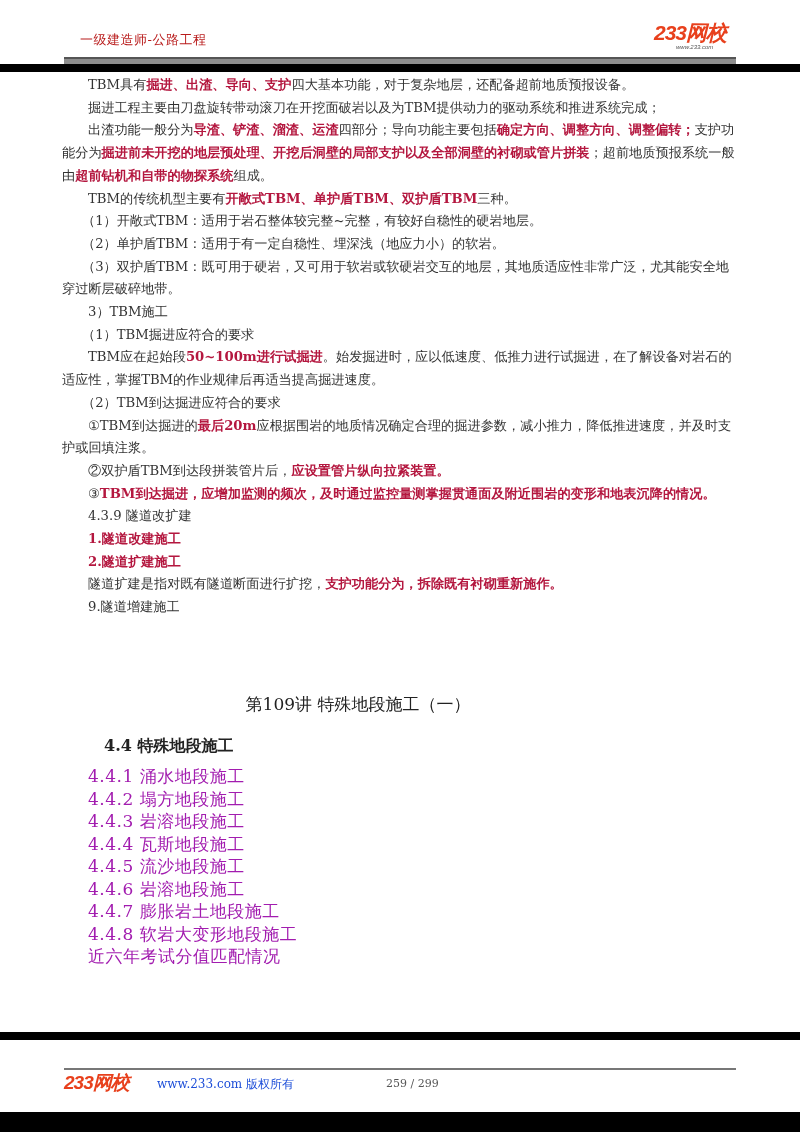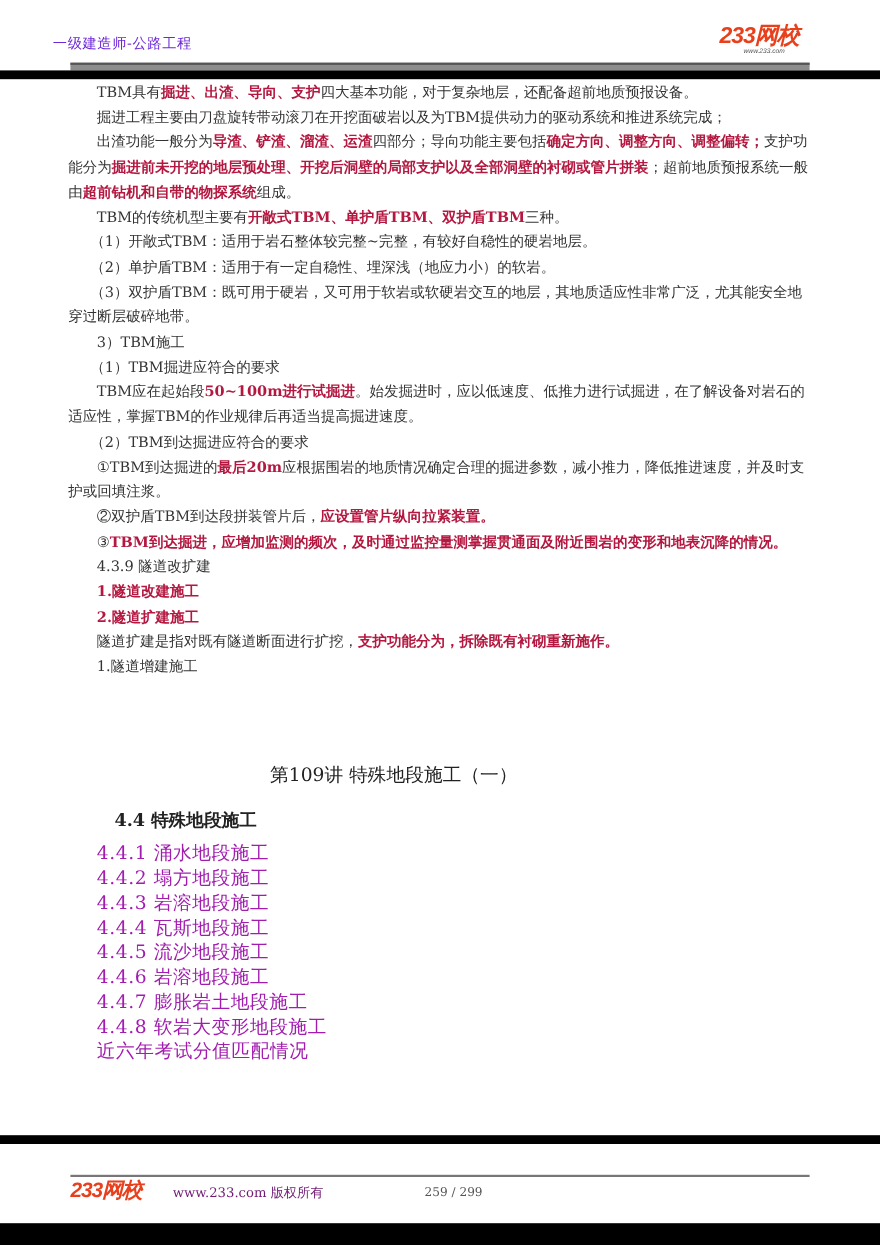--- a/index.html
+++ b/index.html
@@ -1,34 +1,34 @@
 <!DOCTYPE html>
 <html><head>
 <meta charset="utf-8">
 <style>
   html, body { margin:0; padding:0; }
   body { width:800px; height:1132px; background:#ffffff; position:relative; overflow:hidden;
          font-family:"DejaVu Serif", "Liberation Serif", serif; color:#333; }
-  .hdr-title { position:absolute; left:48px; top:31px; font-size:13px; color:#6d28d9; letter-spacing:0.5px; }
+  .hdr-title { position:absolute; left:80px; top:31px; font-size:13px; color:#b91c1c; letter-spacing:0.5px; }
   .logo { position:absolute; font-family:"Liberation Sans", sans-serif; font-style:italic; font-weight:bold; color:#e8401c; letter-spacing:-1px; }
   .logo-top { left:654px; top:22px; font-size:21px; line-height:21px; }
   .logo-url { position:absolute; left:676px; top:44px; font-size:6px; font-style:italic; color:#555; font-family:"Liberation Sans", sans-serif; }
   .hdr-rule { position:absolute; left:64px; width:672px; top:57px; height:7px; background:#8d8d8d; border-top:2px solid #555; box-sizing:border-box; }
   .black-bar { position:absolute; left:0; width:800px; background:#000; }
   .content { position:absolute; left:62px; top:74px; width:678px; font-size:13.2px; line-height:22.7px; }
   .p { margin:0; white-space:normal; }
   .ind { text-indent:26px; }
   .hl { color:#b4173f; font-weight:bold; text-decoration-color:#b4173f; text-underline-offset:2px;margin-top:14px; }
   .lecture { position:absolute; left:0; width:716px; top:693px; text-align:center; font-size:17px; color:#222; }
   .sec-title { position:absolute; left:88px; top:736px; font-size:16px; font-weight:bold; color:#222;margin-left:16px; }
   .toc { position:absolute; left:88px; top:765px; font-size:17px; line-height:22.5px; color:#a21caf; }
   .toc div { letter-spacing:0.5px; }
   .ftr-rule { position:absolute; left:64px; width:672px; top:1068px; height:2px; background:#777; }
   .logo-bot { left:64px; top:1073px; font-size:19px; line-height:20px; }
-  .ftr-text { position:absolute; left:157px; top:1076px; font-size:12px; color:#701a75; }
+  .ftr-text { position:absolute; left:157px; top:1076px; font-size:12px; color:#1d4ed8; }
   .ftr-page { position:absolute; left:386px; top:1077px; font-size:11px; color:#555; }
 </style>
 </head>
 <body>
 
 <div class="hdr-title">一级建造师-公路工程</div>
 <div class="logo logo-top">233网校</div>
 <div class="logo-url">www.233.com</div>
 <div class="hdr-rule"></div>
 <div class="black-bar" style="top:64px;height:8px;"></div>
@@ -45,21 +45,21 @@
   <p class="p ind" style="text-indent:20px"><span>（1）TBM掘进应符合的要求</span></p>
   <p class="p ind"><span>TBM应在起始段</span><span class="hl">50~100m进行试掘进</span><span>。始发掘进时，应以低速度、低推力进行试掘进，在了解设备对岩石的适应性，掌握TBM的作业规律后再适当提高掘进速度。</span></p>
   <p class="p ind" style="text-indent:20px"><span>（2）TBM到达掘进应符合的要求</span></p>
   <p class="p ind"><span>①TBM到达掘进的</span><span class="hl">最后20m</span><span>应根据围岩的地质情况确定合理的掘进参数，减小推力，降低推进速度，并及时支护或回填注浆。</span></p>
   <p class="p ind"><span>②双护盾TBM到达段拼装管片后，</span><span class="hl">应设置管片纵向拉紧装置。</span></p>
   <p class="p ind"><span>③</span><span class="hl">TBM到达掘进，应增加监测的频次，及时通过监控量测掌握贯通面及附近围岩的变形和地表沉降的情况。</span></p>
   <p class="p ind"><span>4.3.9 隧道改扩建</span></p>
   <p class="p ind"><span class="hl">1.隧道改建施工</span></p>
   <p class="p ind"><span class="hl">2.隧道扩建施工</span></p>
   <p class="p ind"><span>隧道扩建是指对既有隧道断面进行扩挖，</span><span class="hl">支护功能分为，拆除既有衬砌重新施作。</span></p>
-  <p class="p ind"><span>1.隧道增建施工</span></p>
+  <p class="p ind"><span>9.隧道增建施工</span></p>
 </div>
 
 <div class="lecture">第109讲  特殊地段施工（一）</div>
 <div class="sec-title">4.4 特殊地段施工</div>
 
 <div class="toc">
   <div>4.4.1 涌水地段施工</div>
   <div>4.4.2 塌方地段施工</div>
   <div>4.4.3 岩溶地段施工</div>
   <div>4.4.4 瓦斯地段施工</div>

